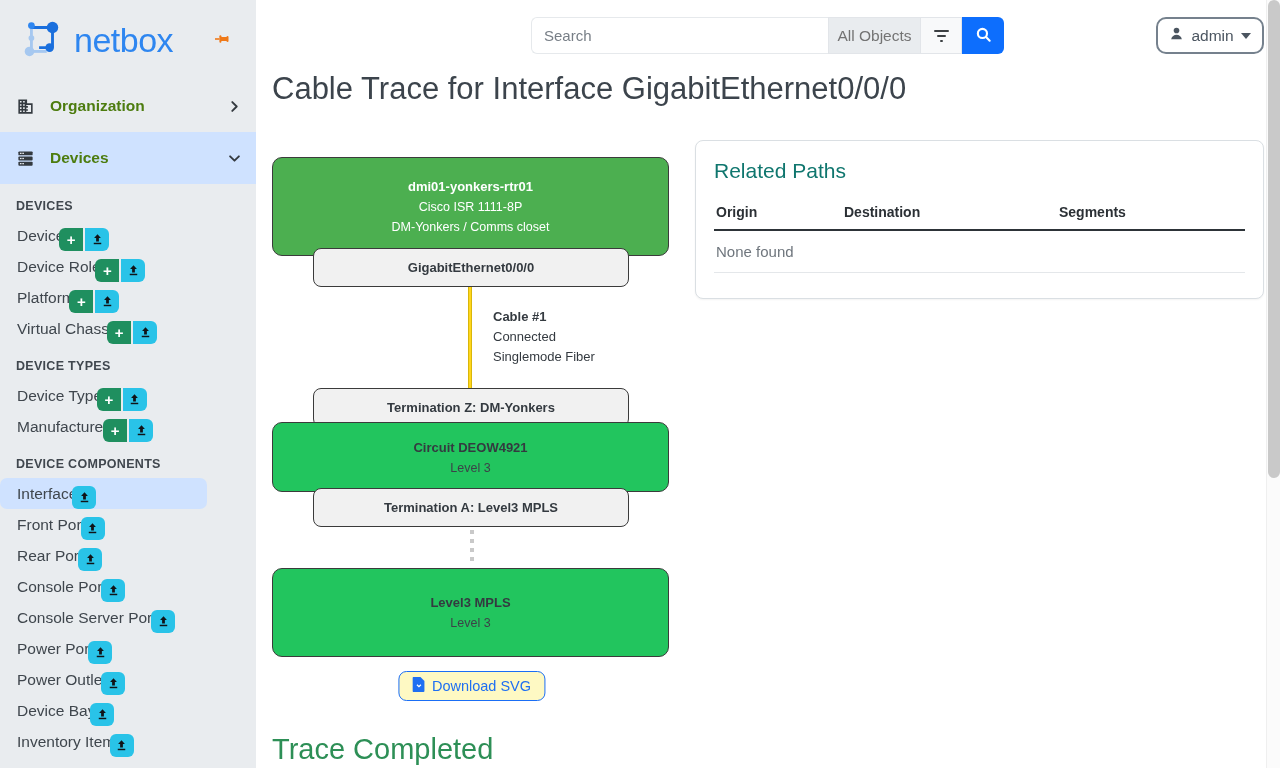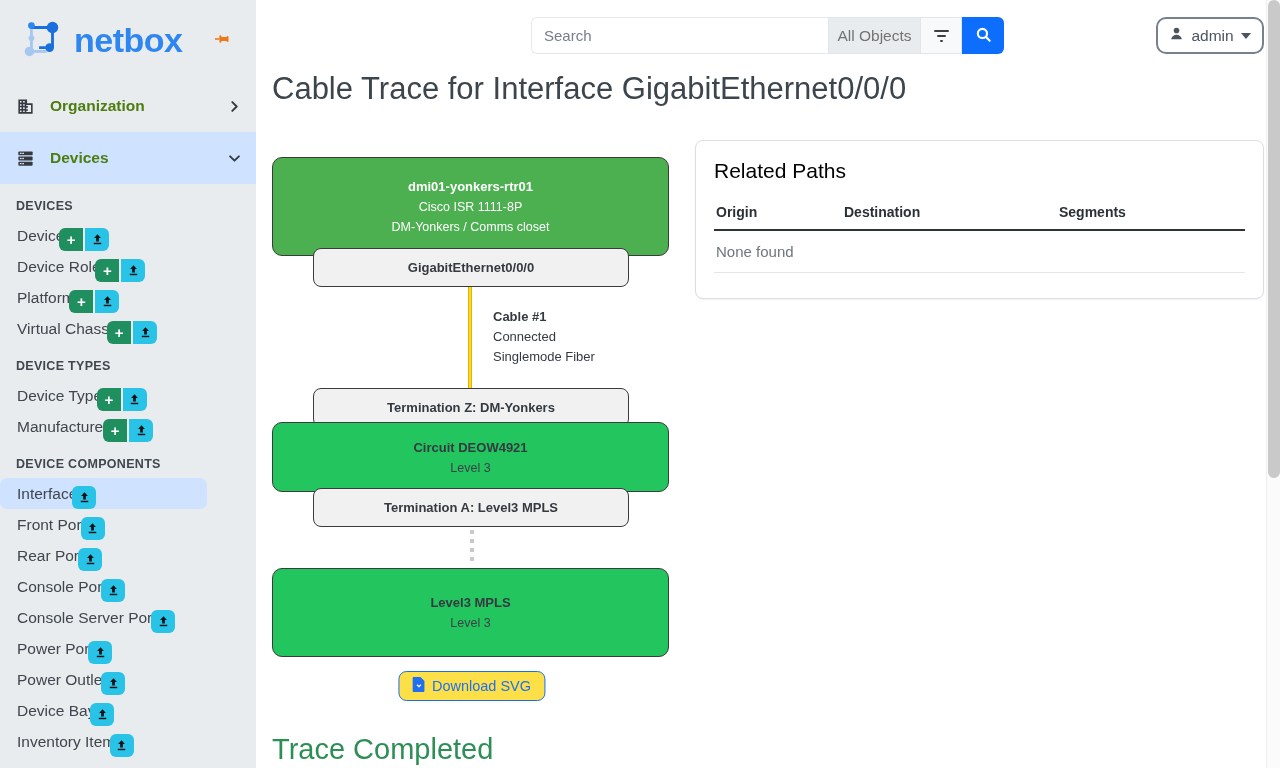--- a/index.html
+++ b/index.html
@@ -3,21 +3,21 @@
 <meta charset="utf-8">
 <style>
   * { margin:0; padding:0; box-sizing:border-box; }
   html,body { width:1280px; height:768px; overflow:hidden; background:#fff;
     font-family:"Liberation Sans", sans-serif; color:#343a40; }
 
   
   .sidebar { position:absolute; left:0; top:0; width:256px; height:768px; background:#e9ecef; }
   .logo-row { height:80px; display:flex; align-items:center; padding:0 16px; position:relative; }
   .logo-mark { margin-left:2px; }
-  .logo-text { font-size:34px; font-weight:bold; color:#2e86f0; letter-spacing:-0.5px; margin-left:10px; }
+  .logo-text { font-size:34px; font-weight:normal; color:#2e86f0; letter-spacing:-0.5px; margin-left:10px; }
   .pin { position:absolute; right:26px; top:31px; }
 
   .nav-top { height:52px; display:flex; align-items:center; padding:0 16px; font-size:15.5px;
     font-weight:700; color:#4d7c0f; cursor:pointer; }
   .nav-top.active { background:#cfe2ff; }
   .nav-top .ticon { width:20px; height:20px; margin-right:14px; display:flex; align-items:center; }
   .nav-top .chev { margin-left:auto; display:flex; }
 
   .nav-group-header { padding:15px 16px 7px; font-size:12.5px; font-weight:700; color:#40474e;
     letter-spacing:.3px; }
@@ -74,30 +74,30 @@
   .port-iface { top:91px; }
   .port-termz { top:231px; }
   .port-terma { top:331px; }
   .cable-line { position:absolute; left:196px; top:130px; width:4px; height:101px; background:#ffd71c;
     border-left:1px solid #d9b60b; border-right:1px solid #d9b60b; }
   .cable-label { position:absolute; left:221px; top:150px; font-size:13px; color:#343a40; line-height:20px; }
   .cable-label .cname { font-weight:700; }
   .dotted-line { position:absolute; left:198px; top:373px; width:4px; height:34px;
     background:repeating-linear-gradient(to bottom,#c9c9c9 0 4px,transparent 4px 9px); }
   .download-btn { position:absolute; left:50%; transform:translateX(-50%); top:514px; height:30px;
-    background:#fde047; border:1px solid #1a6ef5; border-radius:8px; color:#1f6ff2; font-size:14.5px;
+    background:#fef9c3; border:1px solid #1a6ef5; border-radius:8px; color:#1f6ff2; font-size:14.5px;
     display:flex; align-items:center; gap:7px; padding:0 13px; white-space:nowrap; cursor:pointer;
     font-family:"Liberation Sans", sans-serif; }
   .trace-status { position:absolute; left:0; top:576px; width:100%; text-align:left; font-size:29px;
     color:#2d8f56; }
 
   
   .card { position:absolute; left:695px; top:140px; width:569px; height:159px; background:#fff;
     border:1px solid #dadfe3; border-radius:8px; box-shadow:0 1px 2px rgba(0,0,0,.05); padding:15px 18px; }
-  .card-title { font-size:21px; font-weight:400; color:#000000; margin:3px 0 12px; }
+  .card-title { font-size:21px; font-weight:400; color:#0f766e; margin:3px 0 12px; }
   .card table { width:100%; border-collapse:collapse; }
   .card th { text-align:left; font-size:14px; color:#2b3035; padding:9px 2px;
     border-bottom:2px solid #2d3338; }
   .card td { font-size:15px; color:#6f767d; padding:12px 2px; border-bottom:1px solid #e4e7ea; }
   .th-origin { width:128px; } .th-dest { width:215px; }
 
   
   .scrollbar { position:absolute; right:0; top:0; width:14px; height:768px; background:#fbfbfb;
     border-left:1px solid #efefef; }
   .scroll-thumb { position:absolute; left:1px; top:0; width:12px; height:478px; background:#c9c9c9;

